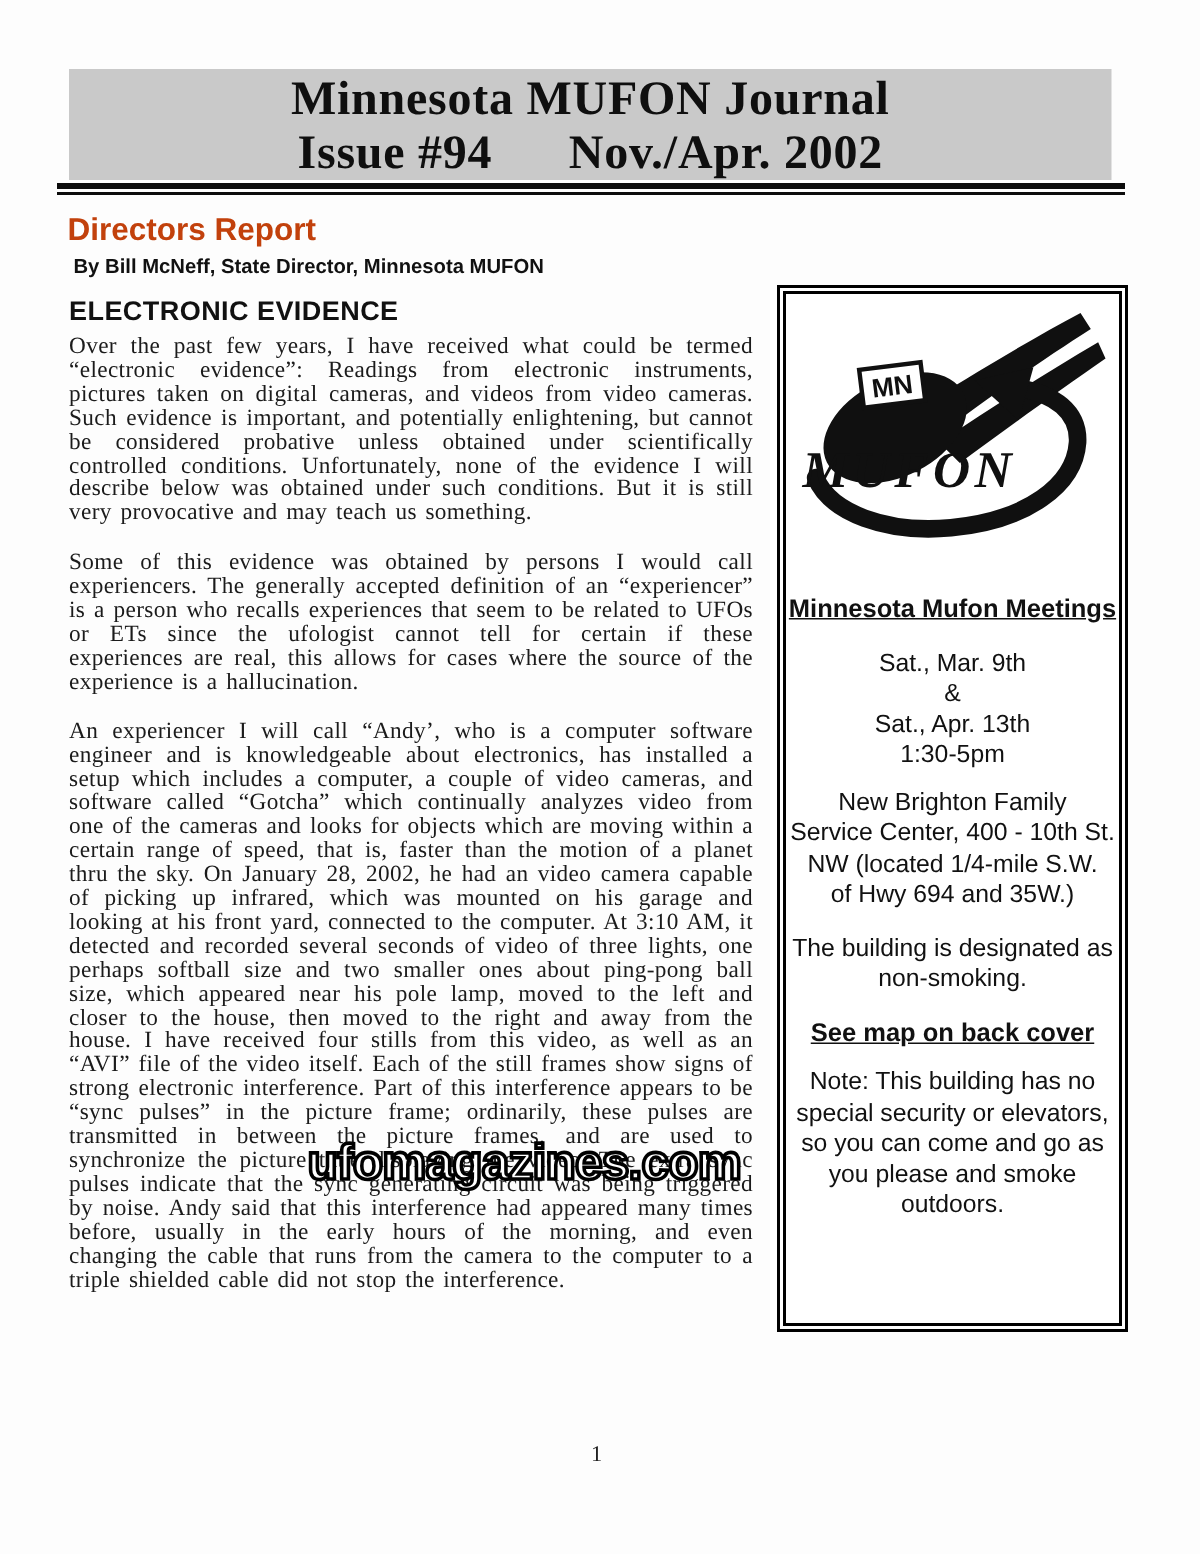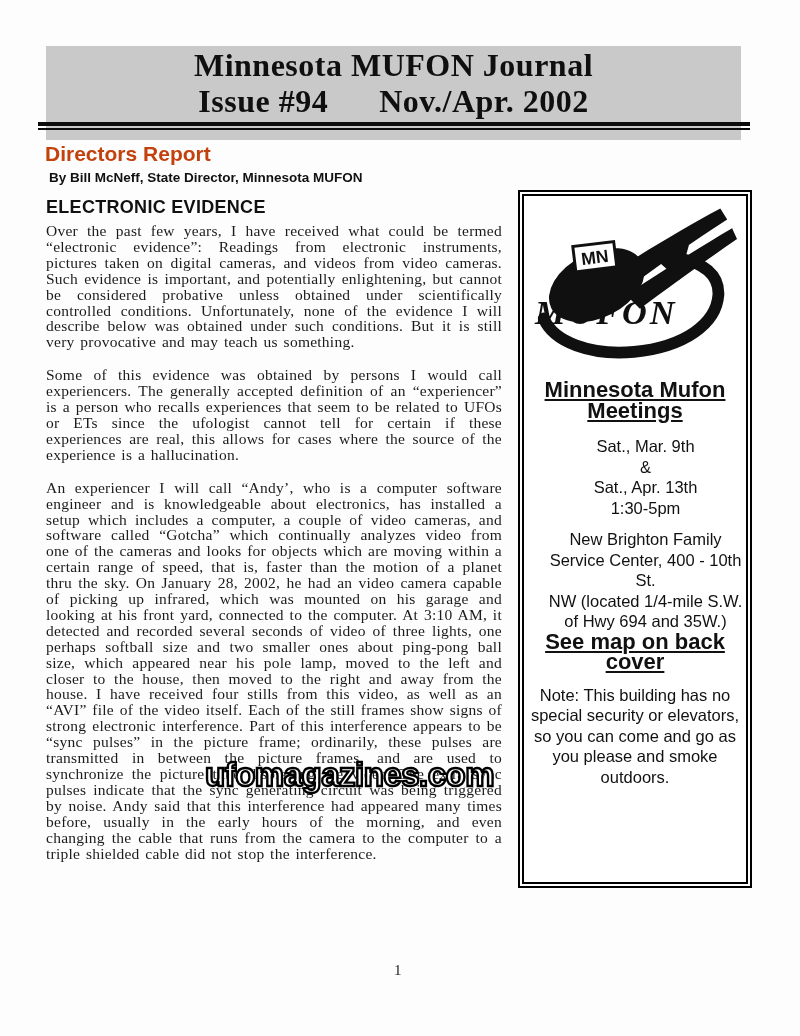--- a/index.html
+++ b/index.html
@@ -3,21 +3,21 @@
 <meta charset="utf-8">
 <style>
   html,body{margin:0;padding:0;background:#e8e8e8;}
   .page{
     position:relative;width:800px;height:1036px;background:#fdfdfd;
     margin:0 auto;overflow:hidden;color:#1a1a1a;
     font-family:"Liberation Serif",serif;
   }
   
   .masthead{
-    position:absolute;left:46px;top:46px;width:695px;height:94px;
+    position:absolute;left:46px;top:46px;width:695px;height:74px;
     background:#c9c9c9;text-align:center;font-weight:bold;color:#0f0f0f;
   }
   .masthead-line1{font-size:32px;line-height:37px;padding-top:1px;letter-spacing:.5px;}
   .masthead-line2{font-size:32px;line-height:35px;white-space:pre;letter-spacing:.5px;}
   .rule-thick{position:absolute;left:38px;top:122px;width:712px;height:4px;background:#0c0c0c;}
   .rule-thin{position:absolute;left:38px;top:128px;width:712px;height:2px;background:#0c0c0c;}
   
   .article-heading{
     position:absolute;left:45px;top:142px;
     font-family:"Liberation Sans",sans-serif;font-weight:bold;font-size:21px;color:#c2410c;
@@ -43,22 +43,22 @@
   .sidebar{
     position:absolute;left:518px;top:190px;width:234px;height:698px;
     border:2px solid #000;box-sizing:border-box;padding:2px;background:#fff;
   }
   .sidebar-inner{
     border:2px solid #000;height:100%;box-sizing:border-box;overflow:hidden;
     text-align:center;font-family:"Liberation Sans",sans-serif;
     font-size:16.5px;line-height:20.5px;color:#111;padding-top:8px;
   }
   .logo-wrap{width:206px;height:176px;margin:0 auto;}
-  .sb-heading{font-weight:bold;text-decoration:underline;font-size:22px;}
-  .sb-block{margin-top:15px;white-space:pre-line;padding-left:21px;}
+  .sb-heading{font-weight:bold;text-decoration:underline;font-size:17px;margin-top:16px;}
+  .sb-block{margin-top:15px;white-space:pre-line;}
   .sb-block.tight{margin-top:11px;}
   .sb-bold{font-weight:bold;margin-top:12px;white-space:pre-line;}
   .sb-note{margin-top:12px;white-space:pre-line;}
   
   .watermark{
     position:absolute;left:205px;top:756px;z-index:60;pointer-events:none;
     font-family:"Liberation Sans",sans-serif;font-weight:bold;font-size:33px;
     letter-spacing:-.5px;color:#fff;
     -webkit-text-stroke:2.4px #000;text-stroke:2.4px #000;
   }
@@ -113,20 +113,22 @@
 
       <div class="sb-heading">Minnesota Mufon Meetings</div>
       <div class="sb-block">Sat., Mar. 9th
 &amp;
 Sat., Apr. 13th
 1:30-5pm</div>
       <div class="sb-block tight">New Brighton Family
 Service Center, 400 - 10th St.
 NW (located 1/4-mile S.W.
 of Hwy 694 and 35W.)</div>
+      <div class="sb-block">The building is designated as
+non-smoking.</div>
       <div class="sb-heading">See map on back cover</div>
       <div class="sb-note">Note: This building has no
 special security or elevators,
 so you can come and go as
 you please and smoke
 outdoors.</div>
 
     </div>
   </div>
 

